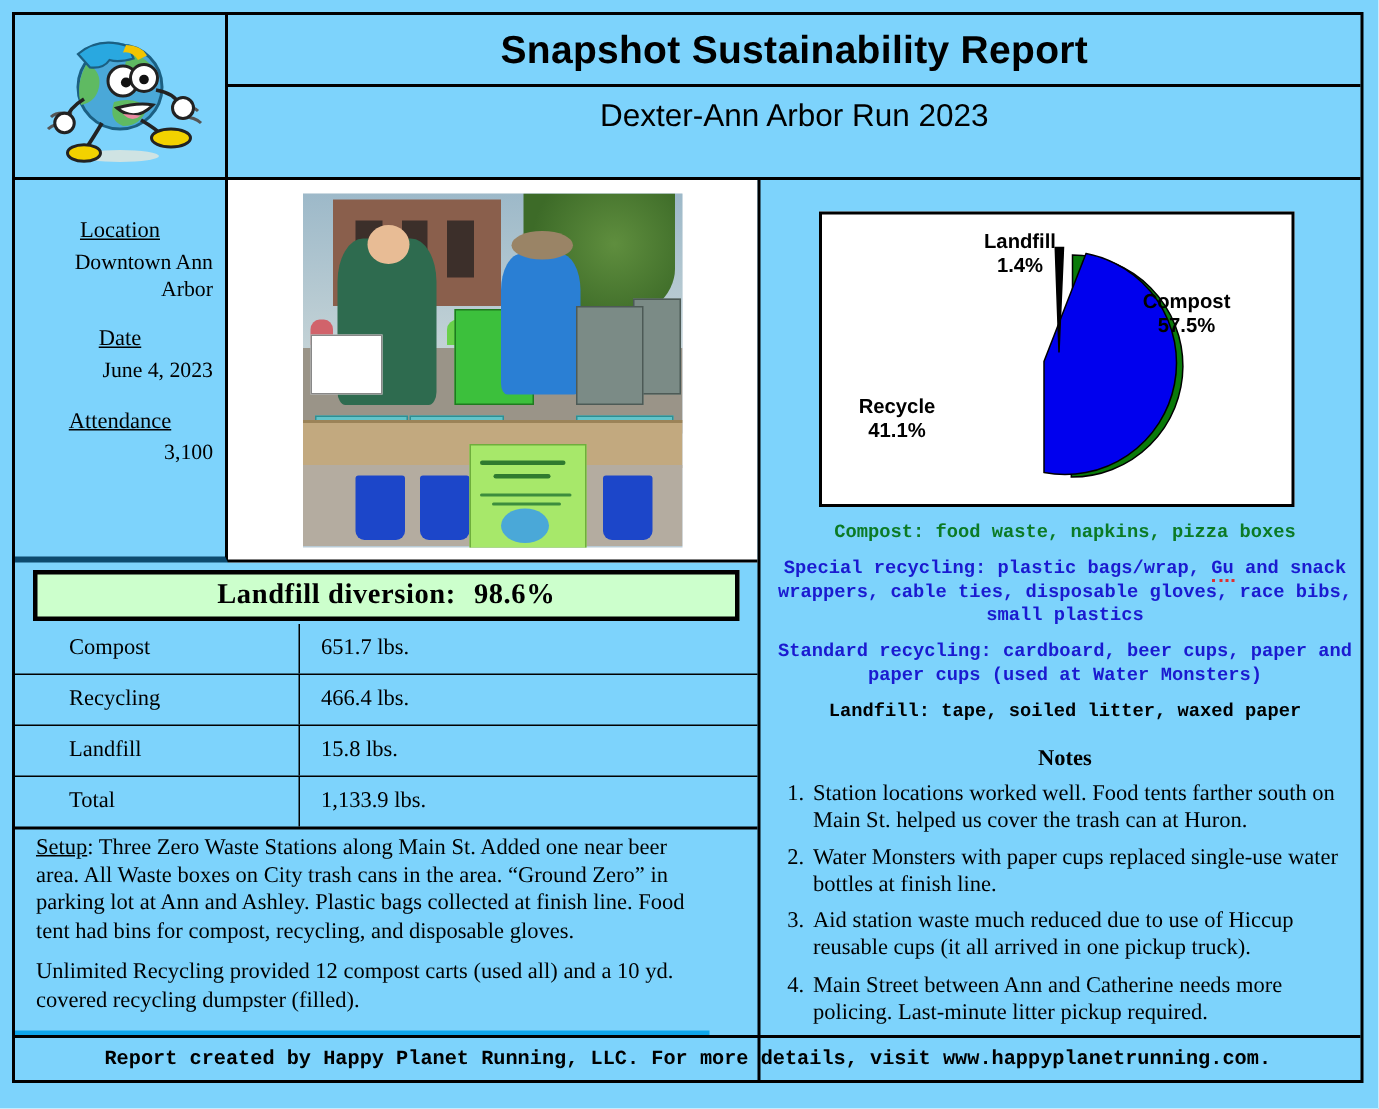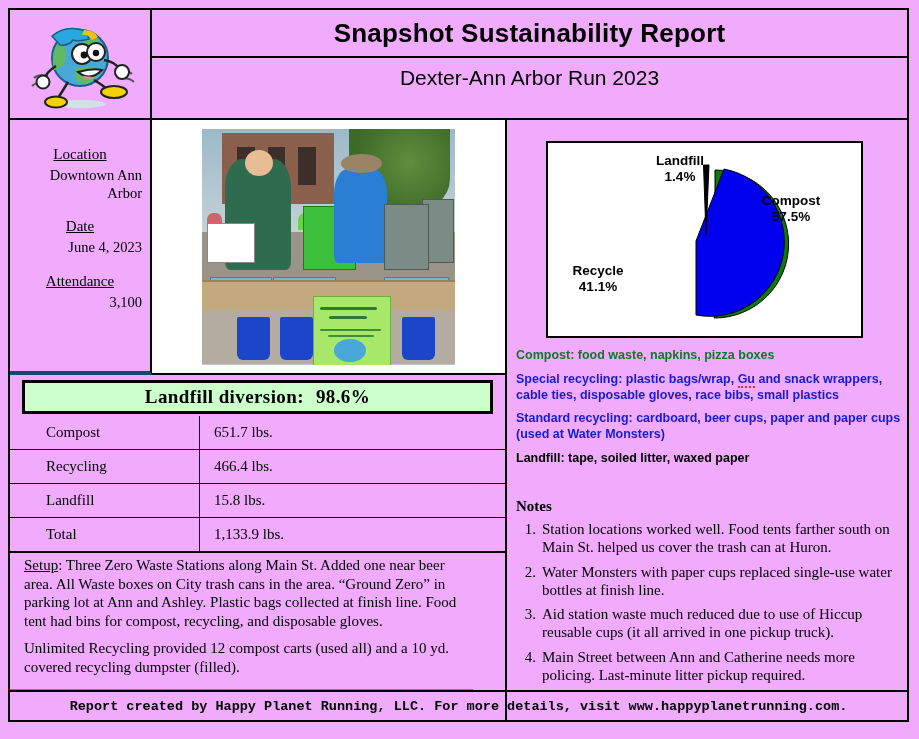--- a/index.html
+++ b/index.html
@@ -1,17 +1,17 @@
 <!DOCTYPE html>
 <html><head>
 <meta charset="utf-8">
 <style>
   html,body{margin:0;padding:0;background:#fff;}
   body{font-family:"Liberation Serif",serif;}
-  #page{position:relative;width:919px;height:739px;background:#f0abfc;overflow:hidden;}
+  #page{position:relative;width:919px;height:739px;background:#7dd3fc;overflow:hidden;}
 
   .frame{position:absolute;left:8px;top:8px;width:901px;height:714px;border:2px solid #000;box-sizing:border-box;}
 
   
   .hdr{position:absolute;left:0;top:0;width:897px;height:110px;box-sizing:border-box;border-bottom:2px solid #000;}
   .logo-cell{position:absolute;left:0;top:0;width:142px;height:108px;border-right:2px solid #000;box-sizing:border-box;display:flex;align-items:center;justify-content:center;}
   .hdr-titles{position:absolute;left:142px;top:0;right:0;height:108px;}
   .t1{position:absolute;left:0;top:0;width:100%;height:48px;border-bottom:2px solid #000;box-sizing:border-box;display:flex;align-items:center;justify-content:center;}
   .t1 span{font-family:"Liberation Sans",sans-serif;font-weight:bold;font-size:26px;color:#000;letter-spacing:.2px;}
   .t2{position:absolute;left:0;top:48px;width:100%;height:60px;display:flex;align-items:flex-start;justify-content:center;padding-top:8px;box-sizing:border-box;}
@@ -55,37 +55,37 @@
   .banner span{font-family:"Liberation Serif",serif;font-weight:bold;font-size:19px;letter-spacing:.4px;}
 
   
   .wtable{position:absolute;left:0;top:406px;width:495px;}
   .wrow{display:flex;height:33px;border-bottom:1px solid #000;}
   .wrow:last-child{border-bottom:2px solid #000;}
   .wc1{width:190px;box-sizing:border-box;border-right:1px solid #000;display:flex;align-items:center;padding-left:36px;font-size:15px;}
   .wc2{flex:1;box-sizing:border-box;display:flex;align-items:center;padding-left:14px;font-size:15px;}
 
   
-  .setup{position:absolute;left:0;top:538px;width:463px;height:142px;box-sizing:border-box;border-bottom:1px solid #0ea5e9;padding:8px 14px 0 14px;}
+  .setup{position:absolute;left:0;top:538px;width:463px;height:142px;box-sizing:border-box;border-bottom:3px solid #0ea5e9;padding:8px 14px 0 14px;}
   .setup p{margin:0 0 9px 0;font-size:15px;line-height:1.24;text-align:left;}
   .setup u{text-decoration:underline;}
 
   
   .chart-box{position:absolute;left:536px;top:131px;width:317px;height:197px;border:2px solid #000;box-sizing:border-box;background:#fff;}
   .pie-wrap{position:absolute;left:0;top:0;width:100%;height:100%;}
   .plabel{position:absolute;font-family:"Liberation Sans",sans-serif;font-weight:bold;font-size:13.5px;color:#000;text-align:center;line-height:1.15;}
 
   .legend{position:absolute;left:506px;top:338px;width:388px;}
-  .lg{font-family:Liberation Sans, sans-serif;font-weight:bold;font-size:12.5px;line-height:1.26;margin-bottom:8px;}
+  .lg{font-family:Liberation Mono, monospace;font-weight:bold;font-size:12.5px;line-height:1.26;margin-bottom:8px;text-align:center;}
   .lg.green{color:#0b7a25;}
   .lg.blue{color:#1a1ad0;}
   .lg.black{color:#000;}
   .sp-err{border-bottom:2px dotted #e03030;}
 
-  .notes-title{position:absolute;left:506px;top:488px;width:388px;font-family:"Liberation Serif",serif;font-weight:bold;font-size:15px;}
+  .notes-title{position:absolute;left:506px;top:488px;width:388px;text-align:center;font-family:"Liberation Serif",serif;font-weight:bold;font-size:15px;}
   .notes{position:absolute;left:506px;top:510px;width:392px;}
   .note{display:flex;font-family:"Liberation Serif",serif;font-size:15px;line-height:1.22;margin-bottom:6px;}
   .note .num{width:20px;flex:none;text-align:right;padding-right:6px;}
   .note .txt{flex:1;}
 
   
   .footer{position:absolute;left:0;top:680px;width:897px;height:30px;border-top:2px solid #000;box-sizing:border-box;display:flex;align-items:center;justify-content:center;}
   .footer span{font-family:Liberation Mono, monospace;font-weight:bold;font-size:13.5px;}
 </style>
 </head>

